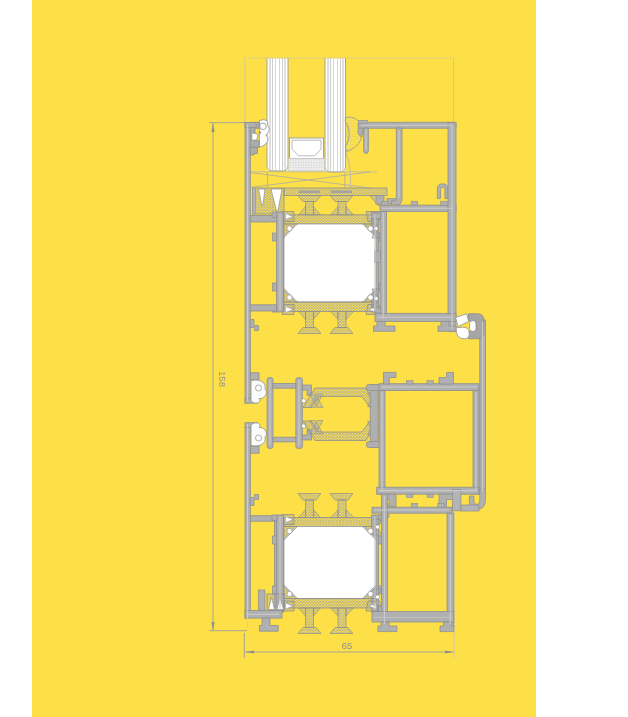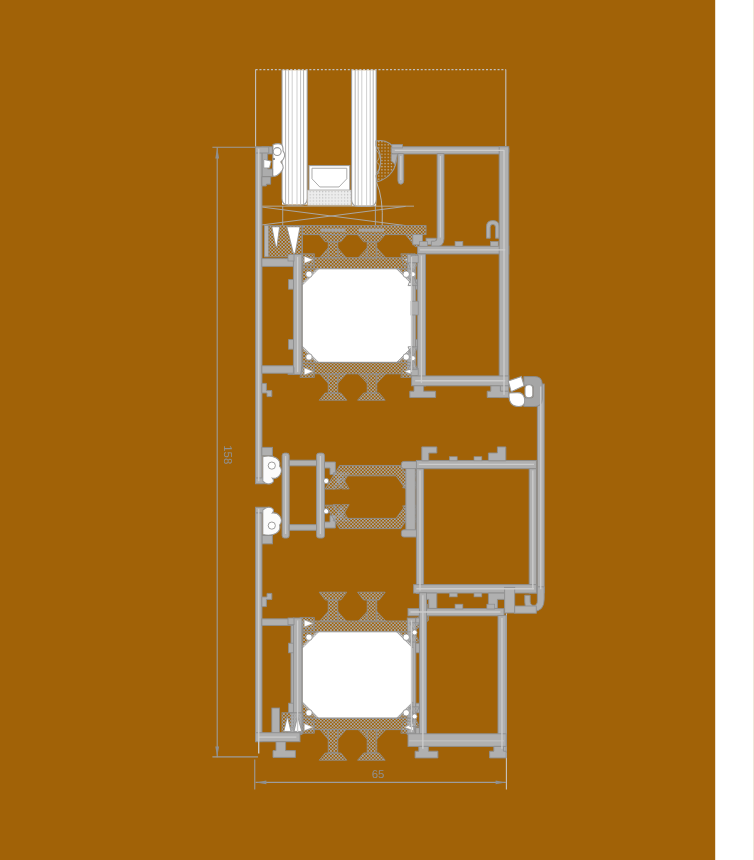--- a/index.html
+++ b/index.html
@@ -1,16 +1,16 @@
 <!DOCTYPE html>
 <html><head>
 <meta charset="utf-8">
 <style>
 html,body{margin:0;padding:0;background:#ffffff;}
-.wrap{width:596px;height:717px;position:relative;background:#a16207;overflow:hidden;}
+.wrap{width:504px;height:717px;position:relative;background:#fde047;overflow:hidden;margin-left:32px;}
 text{font-family:"Liberation Sans",sans-serif;}
 </style>
 </head>
 <body>
 <div class="wrap">
 <svg width="628" height="717" viewBox="0 0 628 717" xmlns="http://www.w3.org/2000/svg">
 <defs>
 <pattern id="hx" width="2.8" height="2.8" patternUnits="userSpaceOnUse">
 <path d="M0 0 L2.8 2.8 M2.8 0 L0 2.8" stroke="#a6a6a6" stroke-width="0.7" fill="none"></path>
 </pattern>

